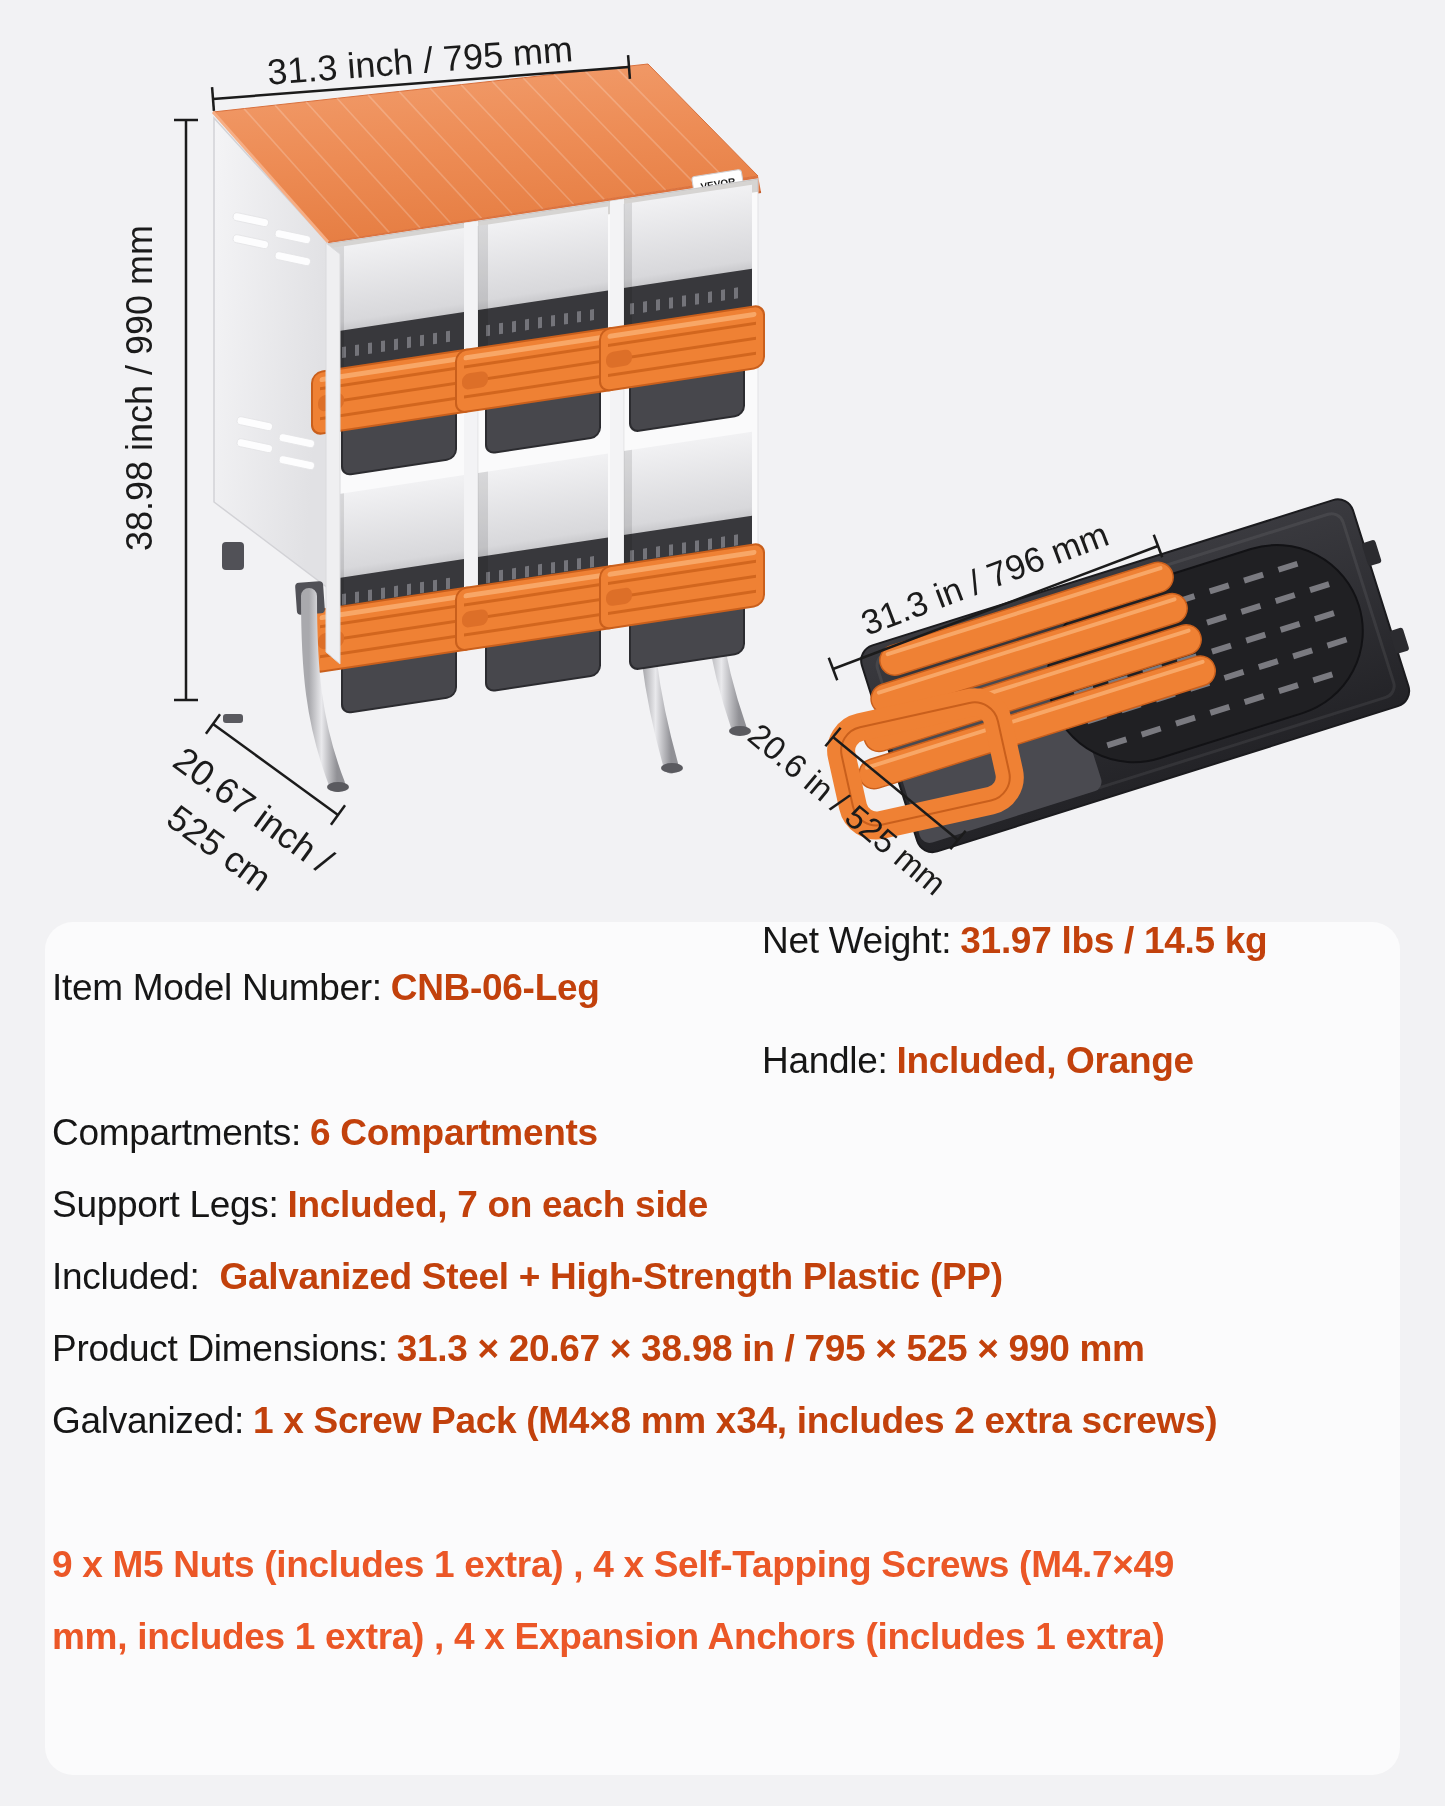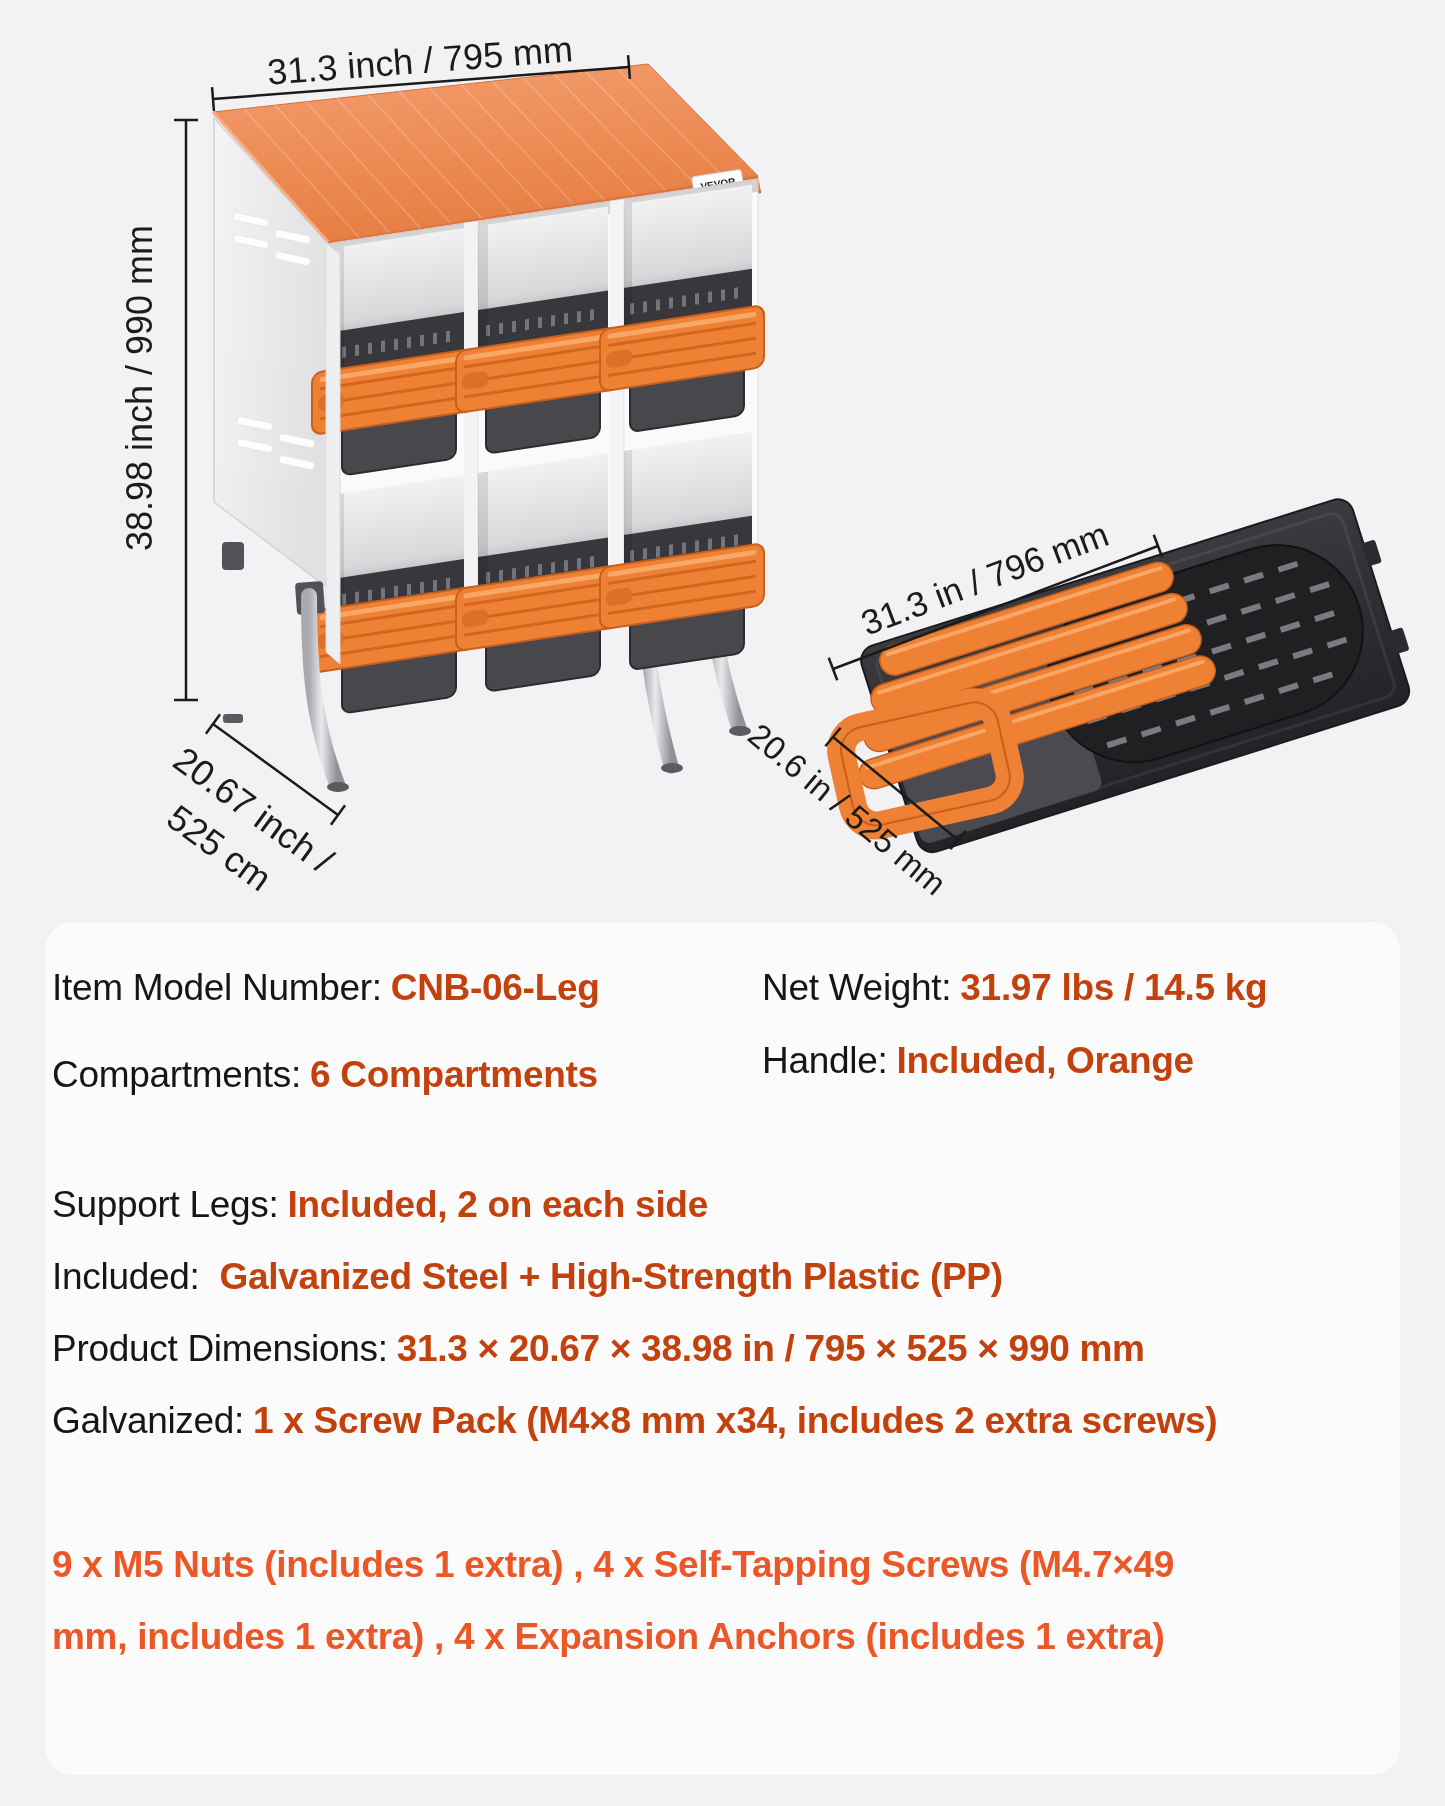--- a/index.html
+++ b/index.html
@@ -222,31 +222,31 @@
   <text class="dim-text" font-size="36" text-anchor="middle" transform="translate(212,858) rotate(36)">525 cm</text>
   <text class="dim-text" font-size="35" text-anchor="middle" transform="translate(989,590) rotate(-20.7)">31.3 in / 796 mm</text>
   <text class="dim-text" font-size="33" text-anchor="middle" transform="translate(840,818) rotate(40)">20.6 in / 525 mm</text>
 </svg>
 
 <div class="spec-panel"></div>
 
 <div class="spec-row" style="left:52px;top:962px">
   <span class="lab">Item Model Number:</span><span class="val">CNB-06-Leg</span>
 </div>
-<div class="spec-row" style="left:762px;top:962px">
+<div class="spec-row" style="left:762px;top:915px">
   <span class="lab">Net Weight:</span><span class="val">31.97 lbs / 14.5 kg</span>
 </div>
 <div class="spec-row" style="left:762px;top:1035px">
   <span class="lab">Handle:</span><span class="val">Included, Orange</span>
 </div>
-<div class="spec-row" style="left:52px;top:1049px">
+<div class="spec-row" style="left:52px;top:1107px">
   <span class="lab">Compartments:</span><span class="val">6 Compartments</span>
 </div>
 <div class="spec-row" style="left:52px;top:1179px">
-  <span class="lab">Support Legs:</span><span class="val">Included, 2 on each side</span>
+  <span class="lab">Support Legs:</span><span class="val">Included, 7 on each side</span>
 </div>
 <div class="spec-row" style="left:52px;top:1251px">
   <span class="lab">Included:</span><span class="val wide">Galvanized Steel + High-Strength Plastic (PP)</span>
 </div>
 <div class="spec-row" style="left:52px;top:1323px">
   <span class="lab">Product Dimensions:</span><span class="val">31.3 × 20.67 × 38.98 in / 795 × 525 × 990 mm</span>
 </div>
 <div class="spec-row" style="left:52px;top:1395px">
   <span class="lab">Galvanized:</span><span class="val">1 x Screw Pack (M4×8 mm x34, includes 2 extra screws)</span>
 </div>

